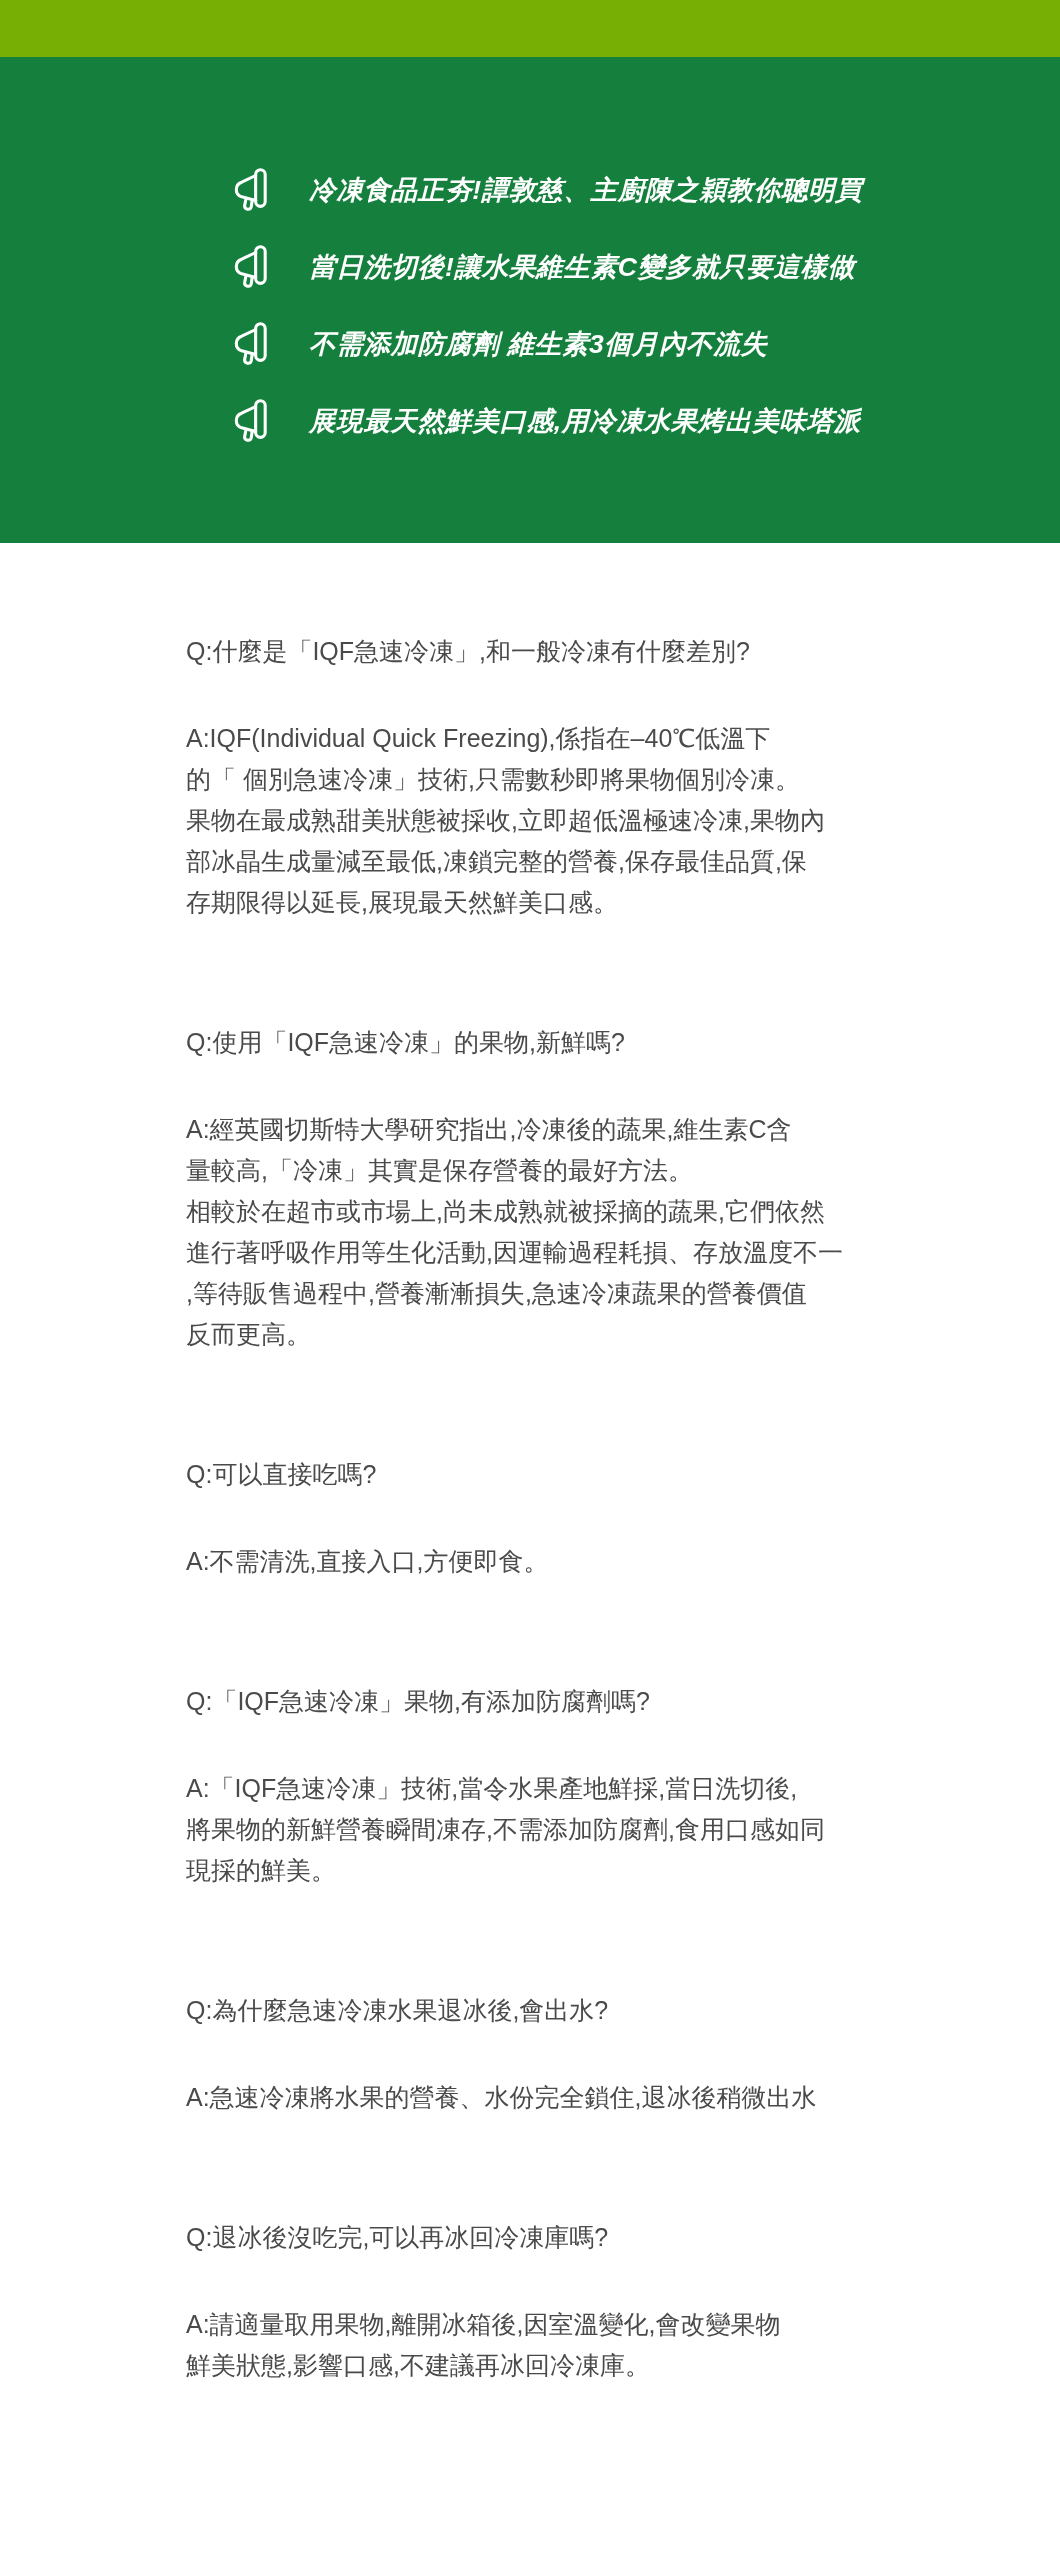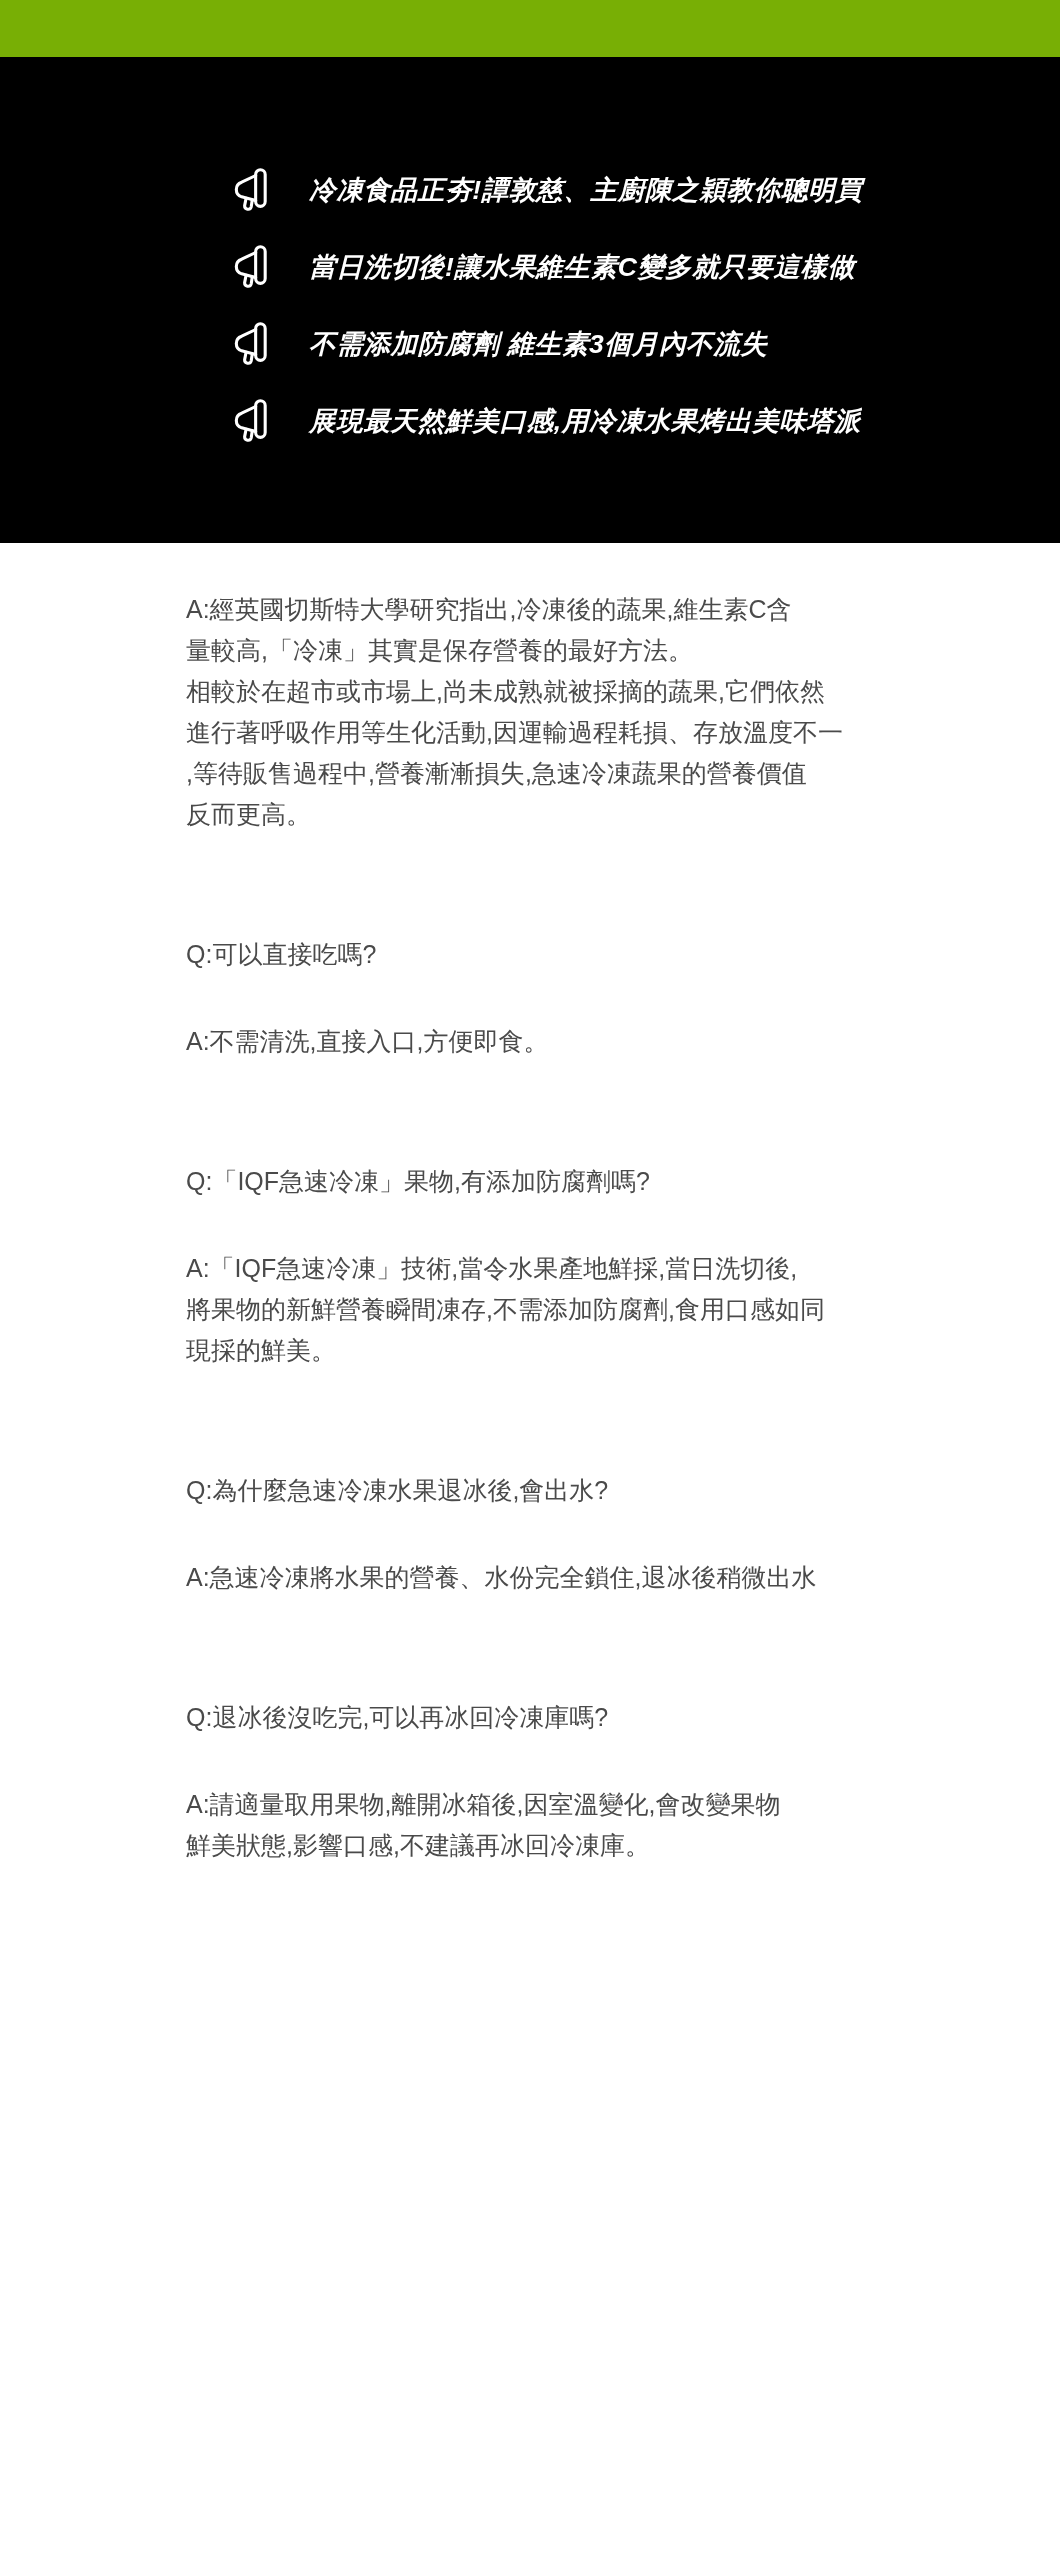--- a/index.html
+++ b/index.html
@@ -19,21 +19,21 @@
   .top-bar {
     width: 100%;
     height: 57px;
     background: #78af05;
   }
 
   
   .banner {
     width: 100%;
     height: 486px;
-    background: #000000;
+    background: #15803d;
     box-sizing: border-box;
     padding-top: 109px;
   }
   .banner-row {
     display: flex;
     align-items: center;
     height: 47px;
     margin: 0 0 30px 227px;
     cursor: pointer;
   }
@@ -139,22 +139,31 @@
         <path d="M26 44 L24 54 a4.6 4.6 0 0 0 9 1.6 L34.4 46"></path>
       </svg>
     </span>
     <span class="banner-link">展現最天然鮮美口感,用冷凍水果烤出美味塔派</span>
   </div>
 
 </div>
 
 <div class="qa-section">
 
+  <div class="qa-item">
+    <p class="qa-question">Q:什麼是「IQF急速冷凍」,和一般冷凍有什麼差別?</p>
+    <p class="qa-answer">A:IQF(Individual Quick Freezing),係指在–40℃低溫下
+的「 個別急速冷凍」技術,只需數秒即將果物個別冷凍。
+果物在最成熟甜美狀態被採收,立即超低溫極速冷凍,果物內
+部冰晶生成量減至最低,凍鎖完整的營養,保存最佳品質,保
+存期限得以延長,展現最天然鮮美口感。</p>
+  </div>
 
   <div class="qa-item">
+    <p class="qa-question">Q:使用「IQF急速冷凍」的果物,新鮮嗎?</p>
     <p class="qa-answer">A:經英國切斯特大學研究指出,冷凍後的蔬果,維生素C含
 量較高,「冷凍」其實是保存營養的最好方法。
 相較於在超市或市場上,尚未成熟就被採摘的蔬果,它們依然
 進行著呼吸作用等生化活動,因運輸過程耗損、存放溫度不一
 ,等待販售過程中,營養漸漸損失,急速冷凍蔬果的營養價值
 反而更高。</p>
   </div>
 
   <div class="qa-item">
     <p class="qa-question">Q:可以直接吃嗎?</p>

